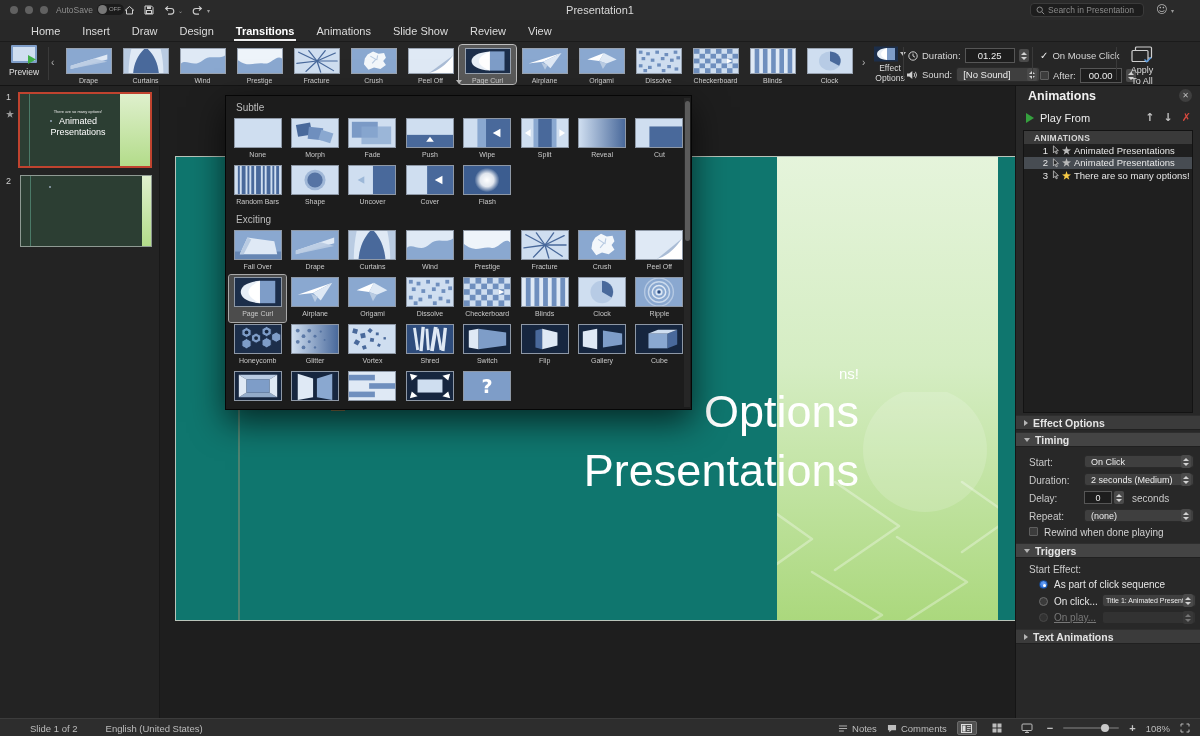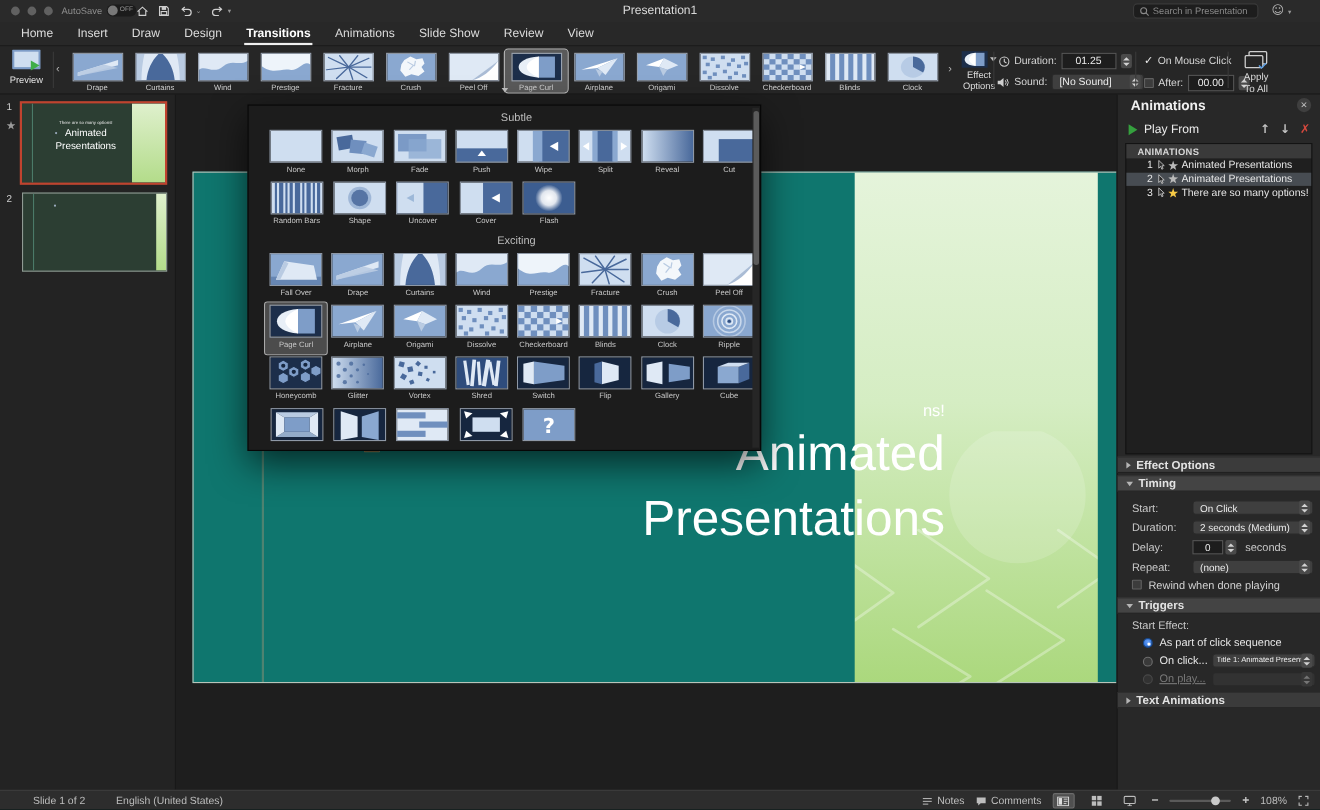--- a/index.html
+++ b/index.html
@@ -18,21 +18,21 @@
   .tb-icons{position:absolute;left:124px;top:2px;height:16px;display:flex;align-items:center;gap:9px;color:#cfcfcf;}
   .tb-caret{font-size:6px;color:#9a9a9a;margin-left:-6px;}
   .tb-title{position:absolute;left:0;right:0;top:4px;text-align:center;font-size:11px;color:#d9d9d9;pointer-events:none;}
   .tb-search{position:absolute;right:56px;top:3px;width:114px;height:14px;background:#1d1d1d;border:1px solid #3a3a3a;border-radius:4px;
              display:flex;align-items:center;gap:3px;padding:0 5px;font-size:8.5px;color:#8a8a8a;}
   .smiley{position:absolute;right:26px;top:3px;font-size:11px;color:#b5b5b5;font-family:"DejaVu Sans",sans-serif;}
   .smiley i{font-style:normal;font-size:6px;color:#9a9a9a;}
 
   
   .tabbar{position:absolute;left:0;top:20px;right:0;height:22px;background:#282828;border-bottom:1px solid #1b1b1b;
-          display:flex;align-items:center;padding-left:8px;}
+          display:flex;align-items:center;padding-left:20px;}
   .tab{font-size:11px;color:#dcdcdc;padding:0 11px;height:22px;line-height:22px;position:relative;}
   .tab.active{color:#fff;font-weight:bold;}
   .tab.active::after{content:"";position:absolute;left:9px;right:9px;bottom:1px;height:2px;background:#efefef;}
   .tab-actions{position:absolute;right:8px;top:2px;display:flex;gap:8px;}
   .btn-pill{height:17px;background:#4d4d4d;border-radius:3px;font-size:10px;color:#e9e9e9;
             display:flex;align-items:center;gap:4px;padding:0 9px;margin-top:32px;}
 
   
   .ribbon{position:absolute;left:0;top:42px;right:0;height:44px;background:#262626;border-bottom:1px solid #141414;}
   .vdiv{position:absolute;top:5px;bottom:5px;width:1px;background:#3a3a3a;}
@@ -60,21 +60,21 @@
            background:#4a4a4a;border-radius:2px;flex:none;}
   .stepper .up{width:0;height:0;border-left:3px solid transparent;border-right:3px solid transparent;border-bottom:3.5px solid #d2d2d2;}
   .stepper .dn{width:0;height:0;border-left:3px solid transparent;border-right:3px solid transparent;border-top:3.5px solid #d2d2d2;}
   .checkmark{color:#ececec;font-size:10px;font-weight:bold;font-family:"DejaVu Sans",sans-serif;}
   .checkbox{width:9px;height:9px;background:#3c3c3c;border:1px solid #606060;border-radius:1px;}
   .apply{position:absolute;left:1122px;top:4px;width:40px;display:flex;flex-direction:column;align-items:center;gap:1px;}
   .apply-label{font-size:9px;color:#dcdcdc;text-align:center;line-height:1.2;width:32px;}
 
   
   .popup{position:absolute;left:225px;top:95px;width:467px;height:315px;background:#1c1c1c;border:1px solid #060606;
-         box-shadow:0 12px 32px rgba(0,0,0,.65);z-index:50;overflow:hidden;padding:2px 0 0 15px;text-align:center;}
+         box-shadow:0 12px 32px rgba(0,0,0,.65);z-index:50;overflow:hidden;padding:2px 0 0 3px;}
   .popup .sec-title{font-size:10px;color:#bdbdbd;margin:4px 0 3px 7px;}
   .g-row{display:flex;}
   .pg-item{width:57.4px;display:flex;flex-direction:column;align-items:center;padding:2px 0 3px;}
   .pg-item .thumb{width:48px;height:30px;border:1px solid #8e98a6;}
   .pg-item .thumb svg{width:100%;height:100%;}
   .pg-item .lbl{font-size:7px;color:#c9c9c9;margin-top:3px;white-space:nowrap;height:9px;}
   .pg-item.selected{background:#4c4c4c;outline:1px solid #a9a9a9;border-radius:2px;}
   .popup-scrollbar{position:absolute;right:1px;top:2px;bottom:2px;width:6px;background:#262626;}
   .popup-scroll-thumb{position:absolute;right:0;top:3px;width:5px;height:140px;background:#5b5b5b;border-radius:3px;}
 
@@ -575,21 +575,21 @@
             <path d="M58 90 L122 134 L58 178"></path>
             <path d="M-10 115 L35 147 L-10 179"></path>
             <path d="M120 145 L190 190 L120 235"></path>
             <path d="M35 180 L105 223 L35 266"></path>
             <path d="M185 90 L235 125 L185 160"></path>
           </g>
         </svg>
       </div>
       <div class="slide-fragment">ns!</div>
       <div class="slide-title">
-        <div>Animated</div>
+        <div>Options</div>
         <div>Presentations</div>
       </div>
       <div class="anim-badge">2</div>
     </div>
   </div>
 
   <div class="pane">
     <div class="pane-header">Animations</div>
     <div class="pane-close">✕</div>
     <div class="playfrom">

